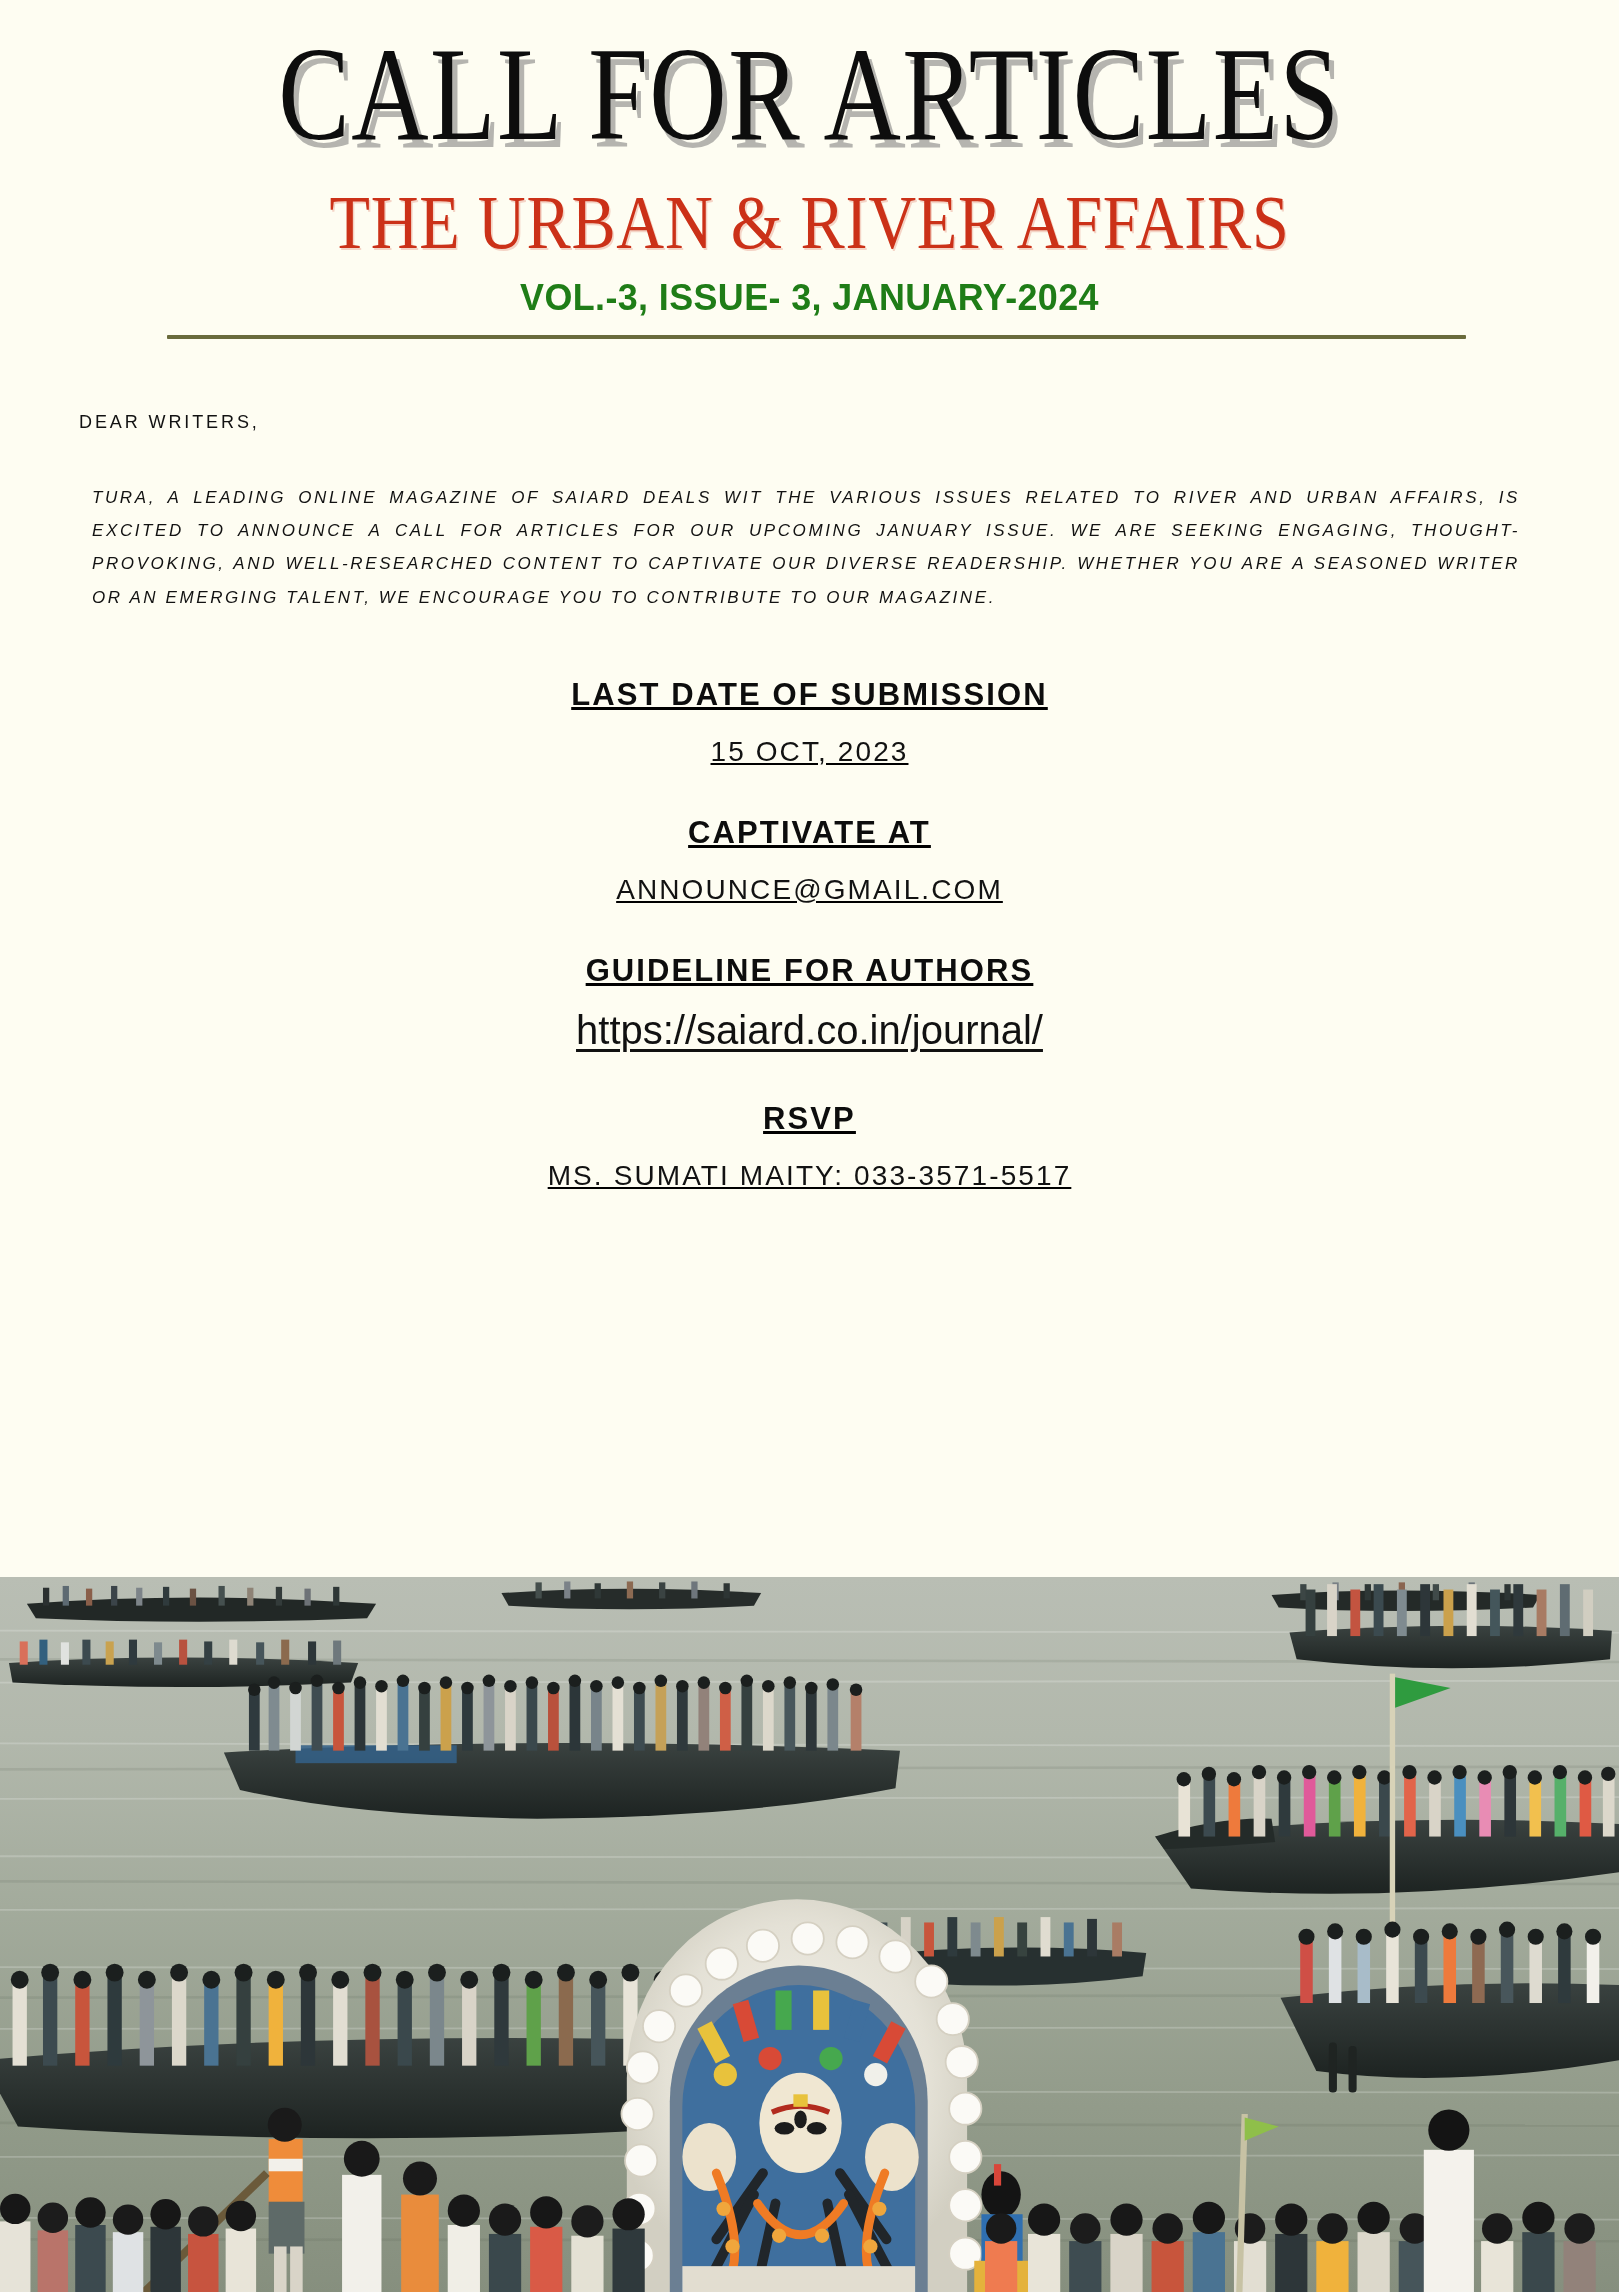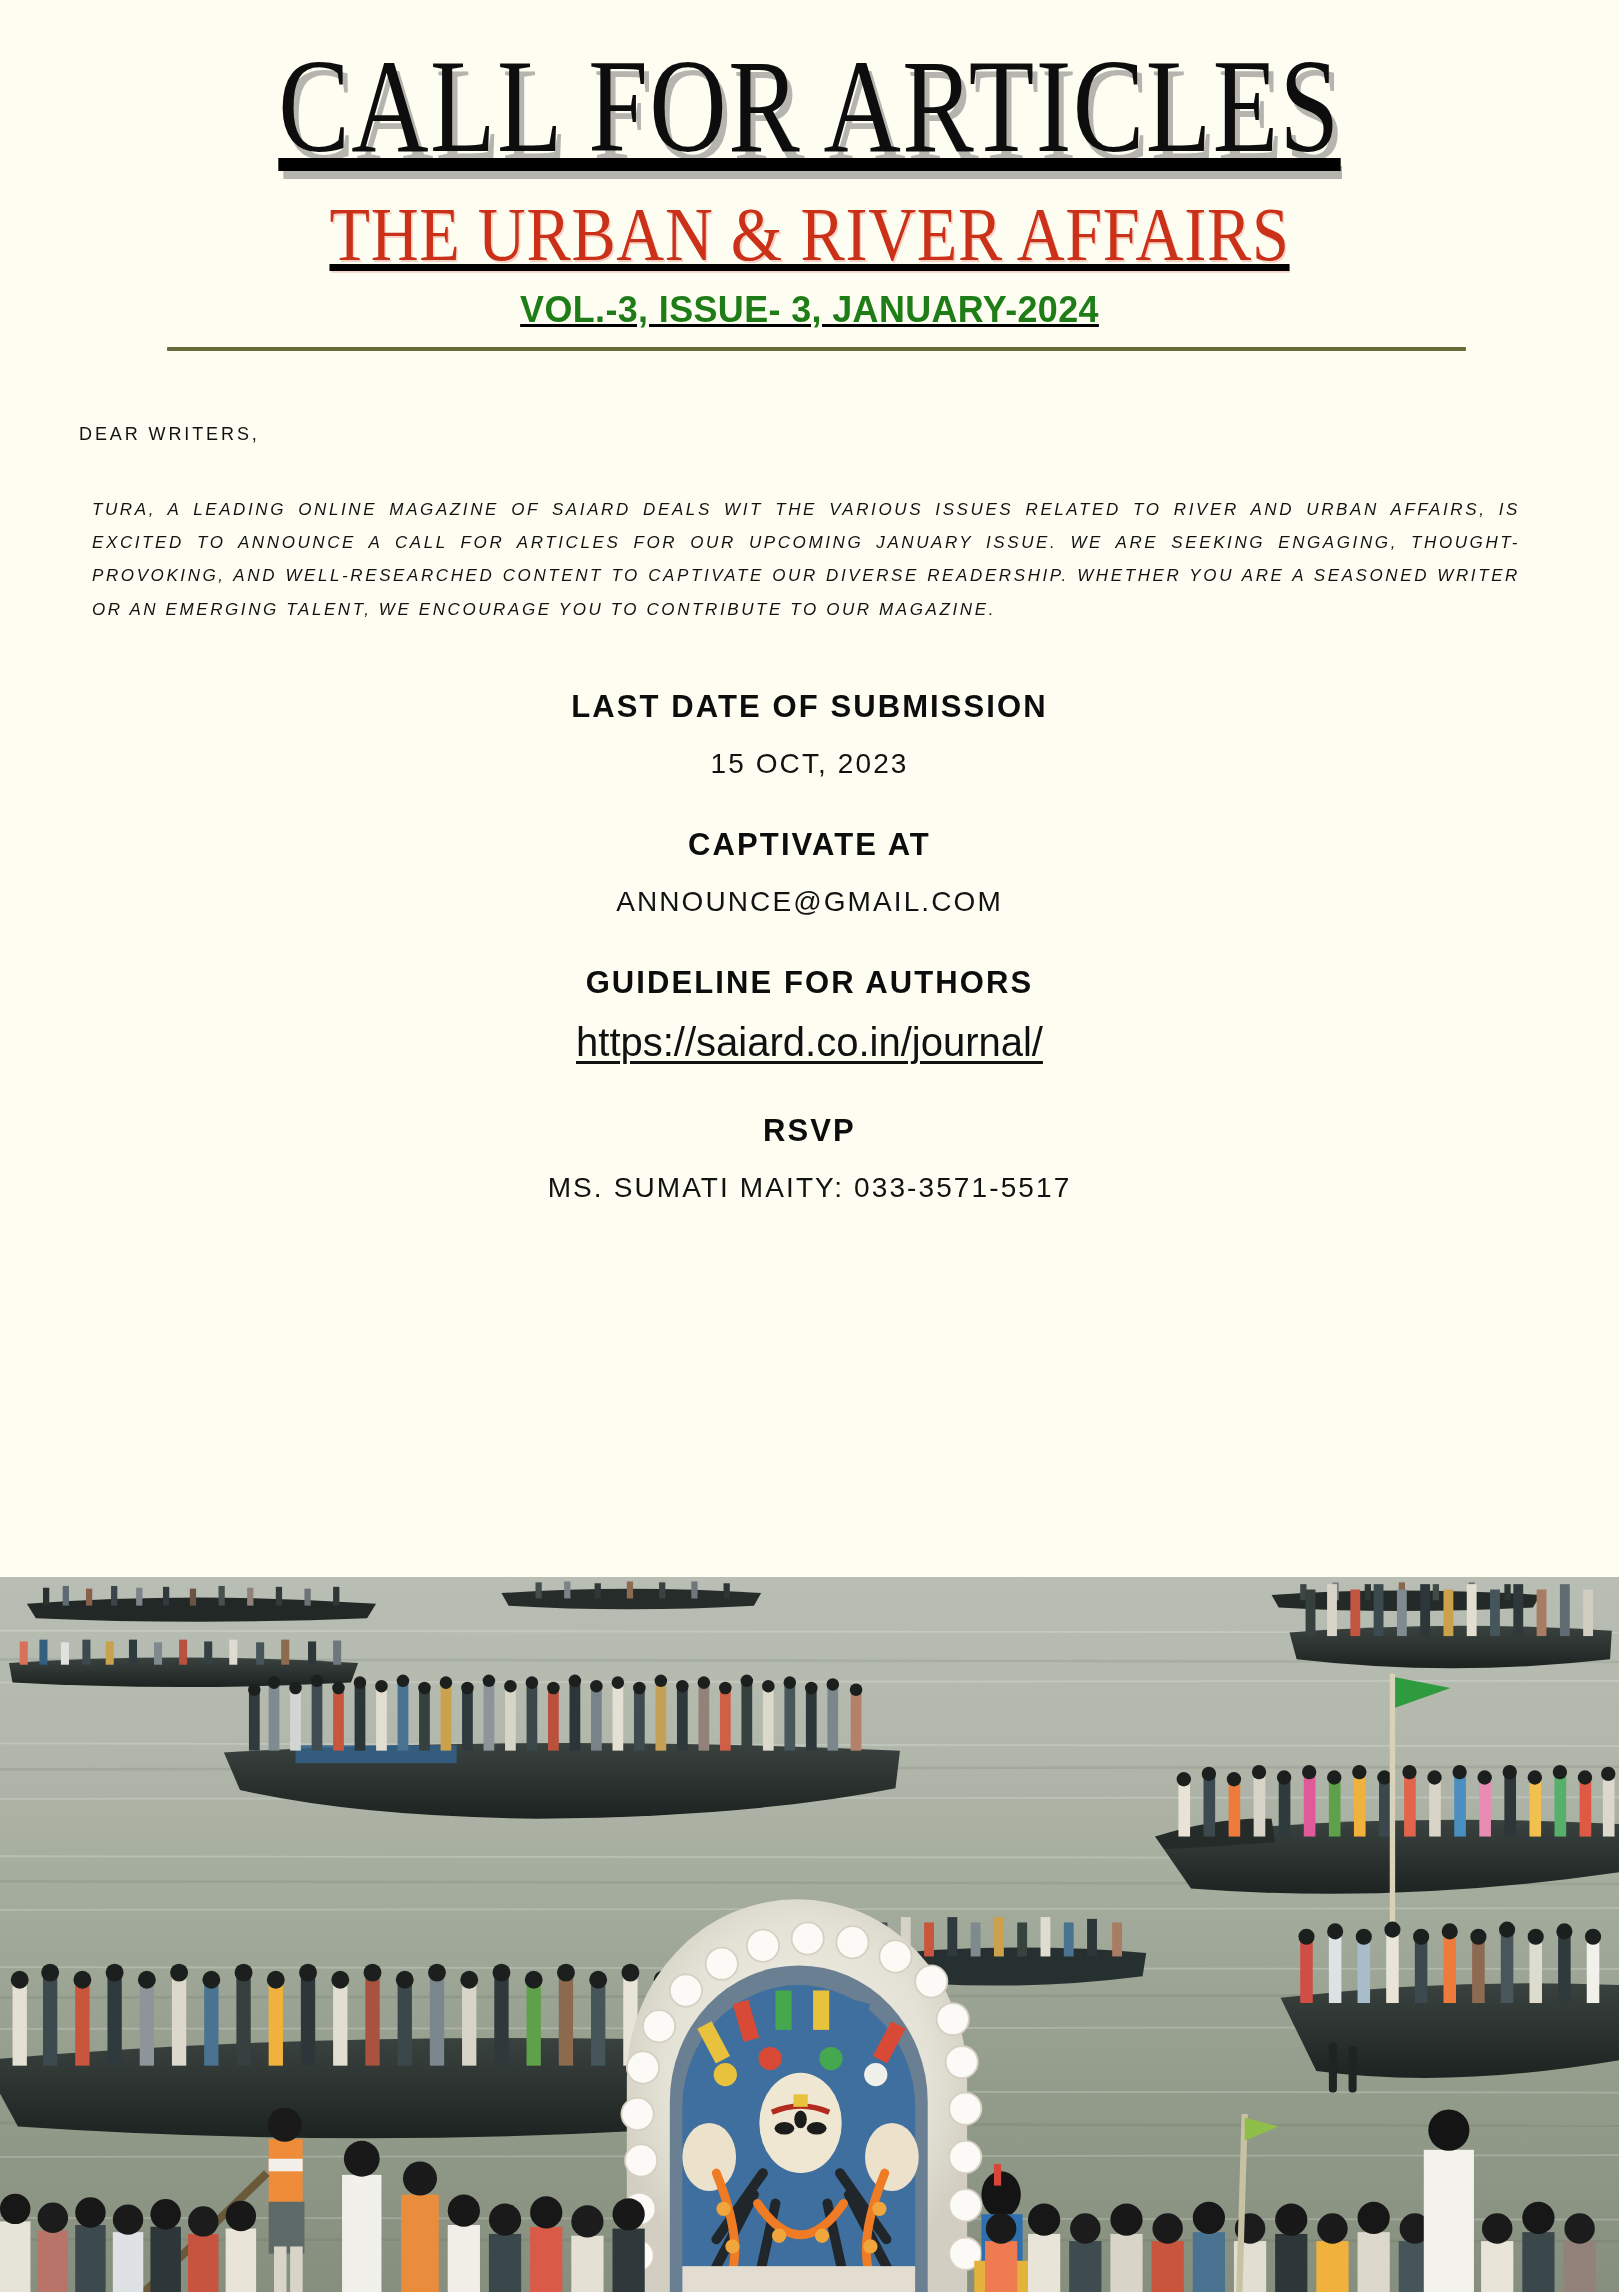--- a/index.html
+++ b/index.html
@@ -19,22 +19,21 @@
     position: absolute;
     inset: 0;
     background: #fefdf2;
     display: flex;
     flex-direction: column;
   }
 
   
   .header {
     position: relative;
-    padding-top: 36px;
-    text-decoration: underline;
+    padding-top: 24px;
   }
 
   .main-title {
     text-align: center;
     font-family: "Liberation Serif", "DejaVu Serif", serif;
     font-size: 134px;
     line-height: 1.05;
     font-weight: 400;
     color: #0d0d0d;
     letter-spacing: 1.8px;
@@ -108,21 +107,21 @@
     margin: 13px;
     font-style: italic;
   }
 
   
   .details {
     margin-top: 47px;
     text-align: center;
   }
 
-  .detail-group { margin-bottom: 30px; }
+  .detail-group { margin-bottom: 30px; text-decoration: underline; }
   .detail-group:last-child { margin-bottom: 0; }
 
   .detail-heading {
     font-size: 31px;
     font-weight: 700;
     letter-spacing: 2.1px;
     color: #0d0d0d;
     line-height: 1.35;
     margin: 0 0 9px 0;
   }

